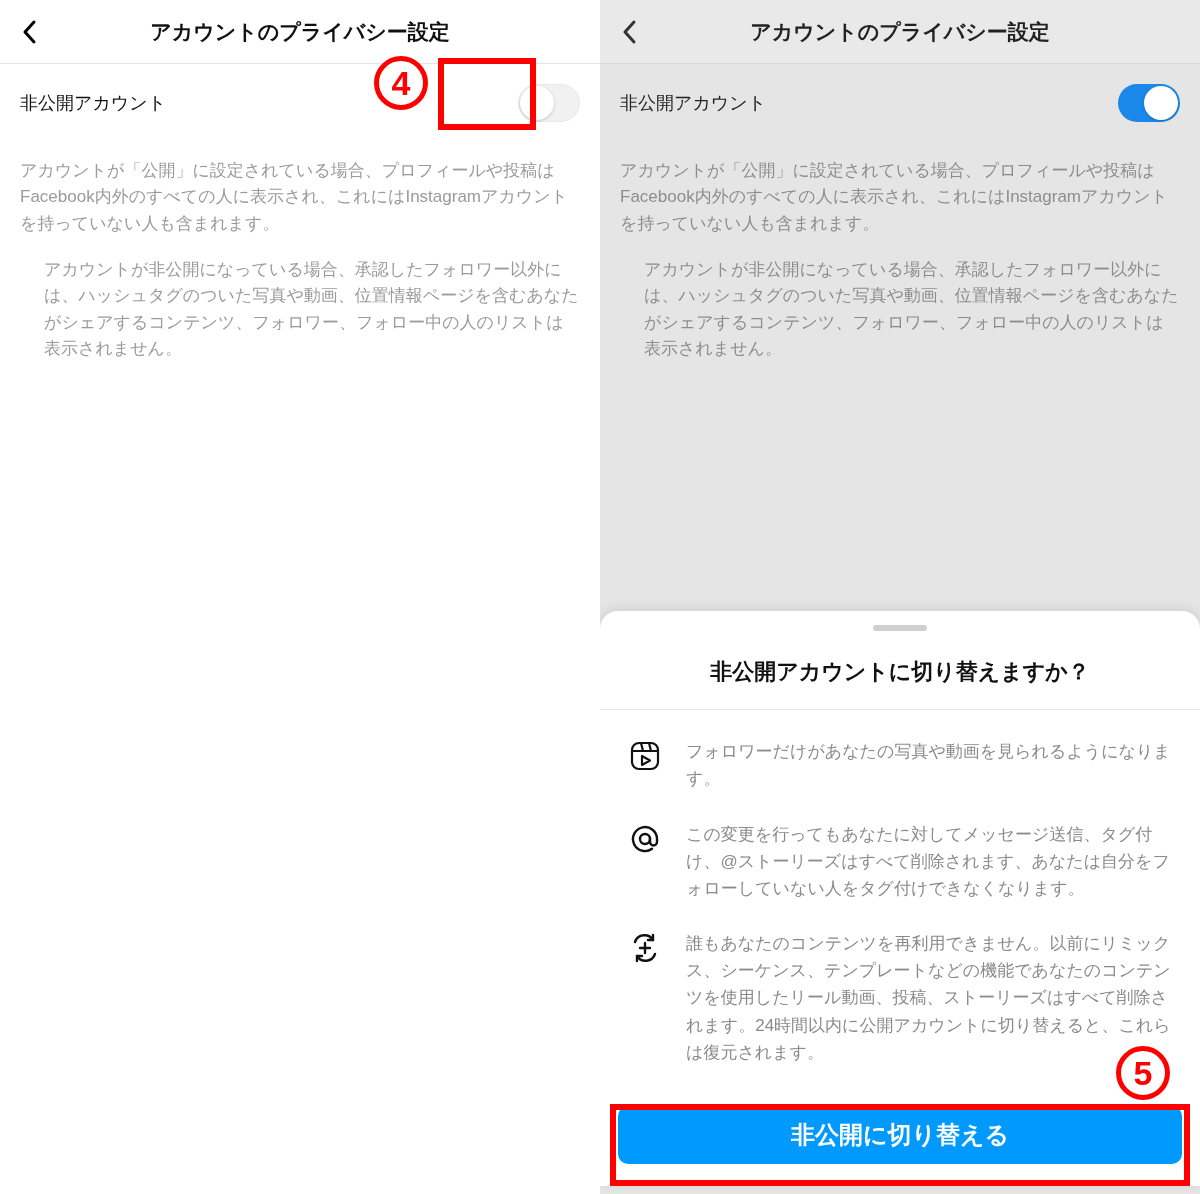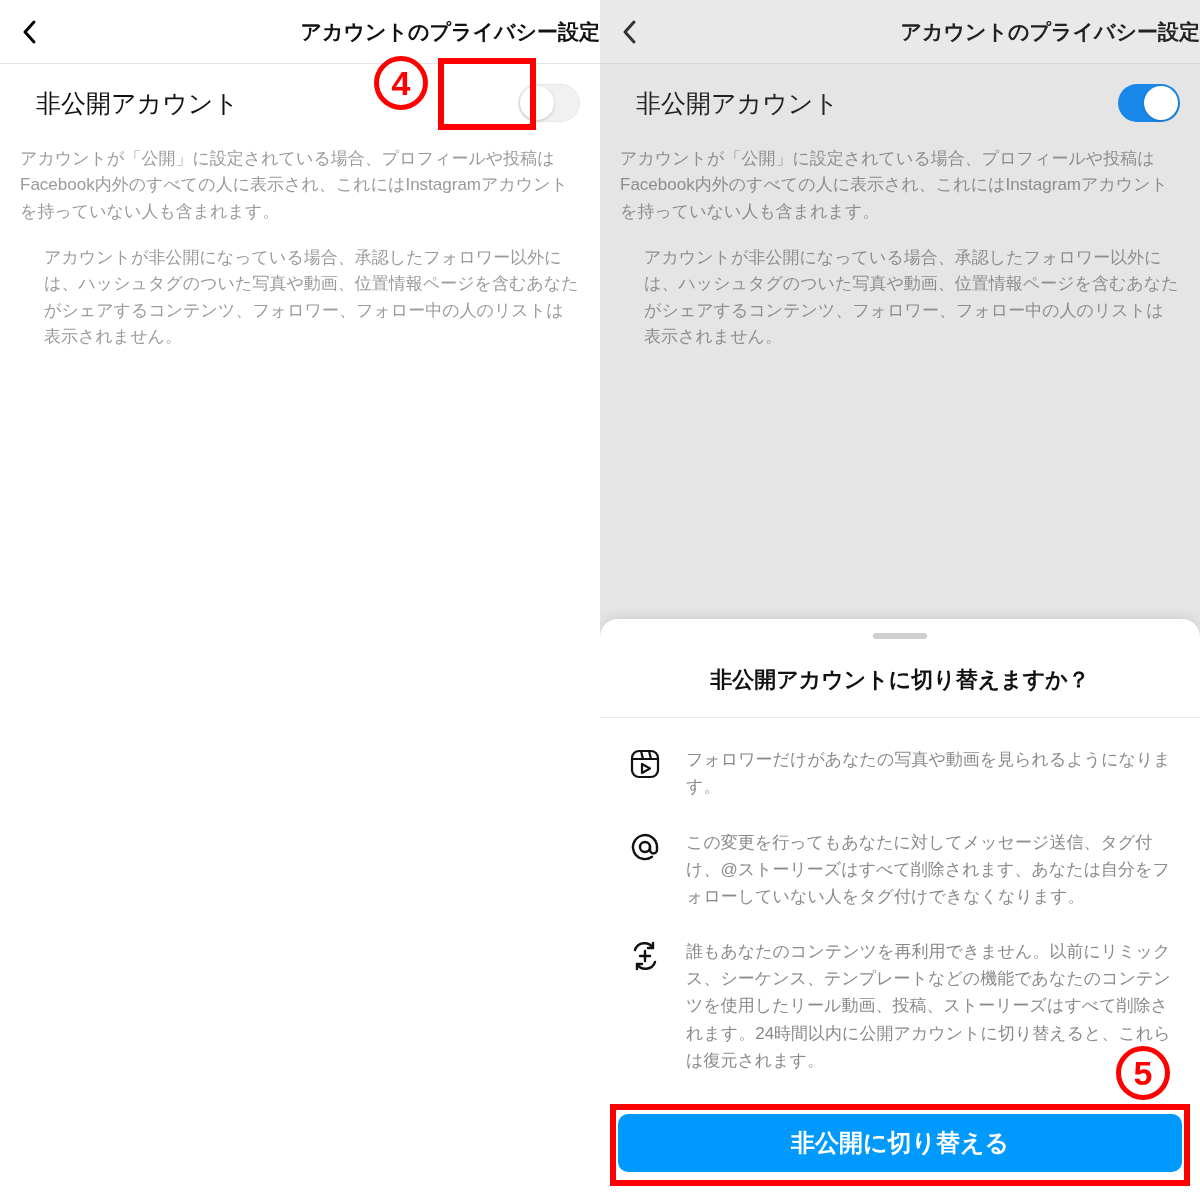--- a/index.html
+++ b/index.html
@@ -23,21 +23,21 @@
     .pane-left {
       background: #ffffff;
     }
     .pane-right {
       background: #e5e5e5;
     }
     .header {
       height: 64px;
       display: flex;
       align-items: center;
-      justify-content: flex-end;
+      justify-content: center;
       position: relative;
       border-bottom: 1px solid #e5e5e5;
       background: inherit;
     }
     .pane-left .header {
       background: #fff;
     }
     .pane-right .header {
       background: #e9e9e9;
       border-bottom-color: #d8d8d8;
@@ -70,24 +70,23 @@
       padding: 0 20px;
     }
     .setting-row {
       display: flex;
       align-items: center;
       justify-content: space-between;
       height: 78px;
       position: relative;
     }
     .setting-label {
-      font-size: 25px;
+      font-size: 18px;
       font-weight: 400;
       color: #111;
-      margin-left: 16px;
     }
     .pane-right .setting-label {
       color: #222;
     }
     .toggle {
       width: 62px;
       height: 38px;
       border-radius: 19px;
       position: relative;
     }
@@ -115,21 +114,21 @@
       border-radius: 50%;
       background: #fff;
       top: 2px;
       right: 2px;
       box-shadow: 0 1px 3px rgba(0,0,0,0.2);
     }
     .desc {
       font-size: 17px;
       line-height: 1.55;
       color: #9a9a9a;
-      margin-top: 4px;
+      margin-top: 16px;
     }
     .desc + .desc {
       margin-top: 20px;
       margin-left: 24px;
     }
     .pane-right .desc {
       color: #8d8d8d;
     }
     
     .redbox {
@@ -151,21 +150,21 @@
       font-weight: bold;
       color: #ff0000;
       background: #fff;
       pointer-events: none;
     }
     
     .sheet {
       position: absolute;
       left: 0;
       right: 0;
-      bottom: 0;
+      bottom: 8px;
       background: #fff;
       border-top-left-radius: 18px;
       border-top-right-radius: 18px;
       padding: 0 0 12px 0;
       overflow: hidden;
       box-shadow: 0 -2px 12px rgba(0,0,0,0.1);
     }
     .grabber {
       width: 54px;
       height: 6px;

